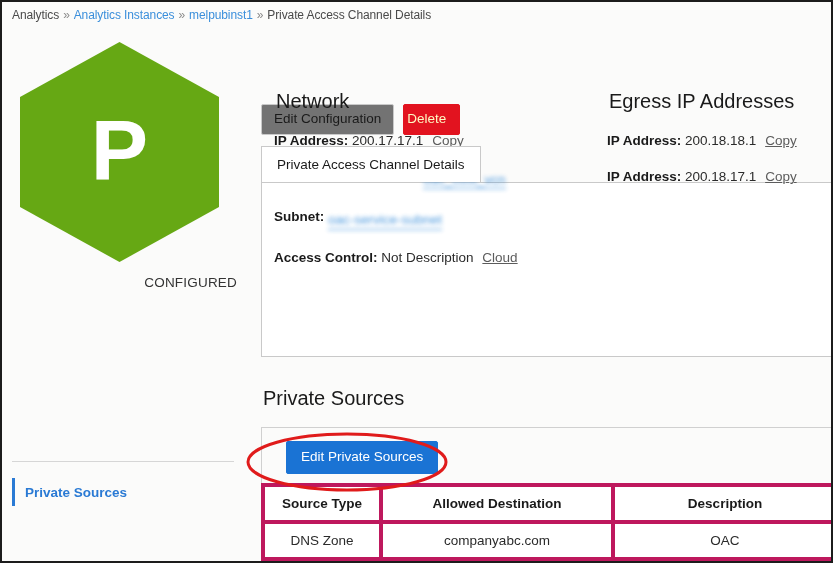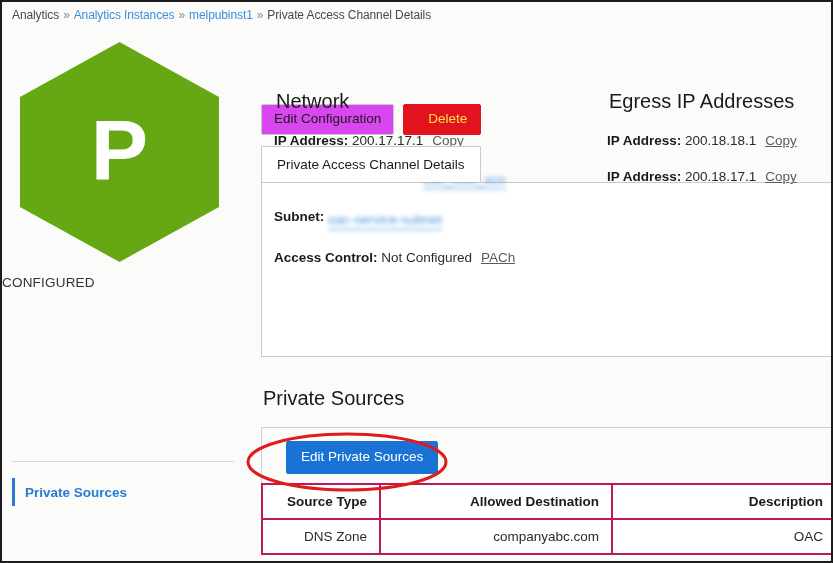--- a/index.html
+++ b/index.html
@@ -51,21 +51,21 @@
     font-size: 86px;
     font-weight: bold;
     font-family: "Liberation Sans", sans-serif;
     line-height: 1;
     padding-bottom: 4px;
   }
   #status-label {
     position: absolute;
     left: 0; top: 245px;
     width: 235px;
-    text-align: left;
+    text-align: right;
     font-size: 13.5px;
     color: #333333;
     letter-spacing: 0.2px;
   }
   #resources-heading {
     position: absolute;
     left: 10px; top: 370px;
     font-size: 20px;
     color: #222222;
     font-weight: normal;
@@ -118,30 +118,30 @@
   }
   .btn {
     font-family: "Liberation Sans", sans-serif;
     font-size: 13.5px;
     border-radius: 2px;
     cursor: pointer;
     white-space: nowrap;
     line-height: 1;
   }
   #edit-configuration-button {
-    background: #d946ef;
+    background: #737373;
     border: 1px solid #c9c9c9;
     color: #1a1a1a;
     padding: 7px 12px 8px 12px;
   }
   #delete-button {
     background: #e2131f;
     border: 1px solid #e2131f;
-    color: #fde047;
-    padding: 7px 13px 8px 24px;
+    color: #fef9c3;
+    padding: 7px 13px 8px 3px;
   }
 
   
   #tab-strip {
     position: absolute;
     left: 12px; top: 116px;
     width: 572px;
     height: 36px;
   }
   #tab-private-access-channel-details {
@@ -246,22 +246,22 @@
   #private-sources-table {
     position: absolute;
     left: 12px; top: 453px;
     width: 574px;
     border-collapse: collapse;
     table-layout: fixed;
     background: #ffffff;
   }
   #private-sources-table th,
   #private-sources-table td {
-    border: 2px solid #be185d;
-    text-align: right;
+    border: 4px solid #be185d;
+    text-align: center;
     font-size: 13.5px;
     padding: 9px 12px;
     color: #1a1a1a;
   }
   #private-sources-table th { font-weight: bold; height: 35px; }
   #private-sources-table td { height: 28px; color: #2b2b2b; }
   #private-sources-table col.c1 { width: 118px; }
   #private-sources-table col.c2 { width: 232px; }
   #private-sources-table col.c3 { width: 224px; }
 
@@ -327,22 +327,22 @@
         <span class="redacted-link">oac_cust_vcn</span>
       </div>
 
       <div class="field-row">
         <span class="field-label">Subnet:</span>
         <span class="redacted-link">oac-service-subnet</span>
       </div>
 
       <div class="field-row">
         <span class="field-label">Access Control:</span>
-        <span class="field-value">Not Configured</span>
-        <span class="inline-link">PACh</span>
+        <span class="field-value">Not Description</span>
+        <span class="inline-link">Cloud</span>
       </div>
     </div>
 
     <div id="egress-section">
       <div class="section-heading">Egress IP Addresses</div>
 
       <div class="field-row">
         <span class="field-label">IP Address:</span>
         <span class="field-value">200.18.18.1</span>
         <span class="inline-link">Copy</span>

